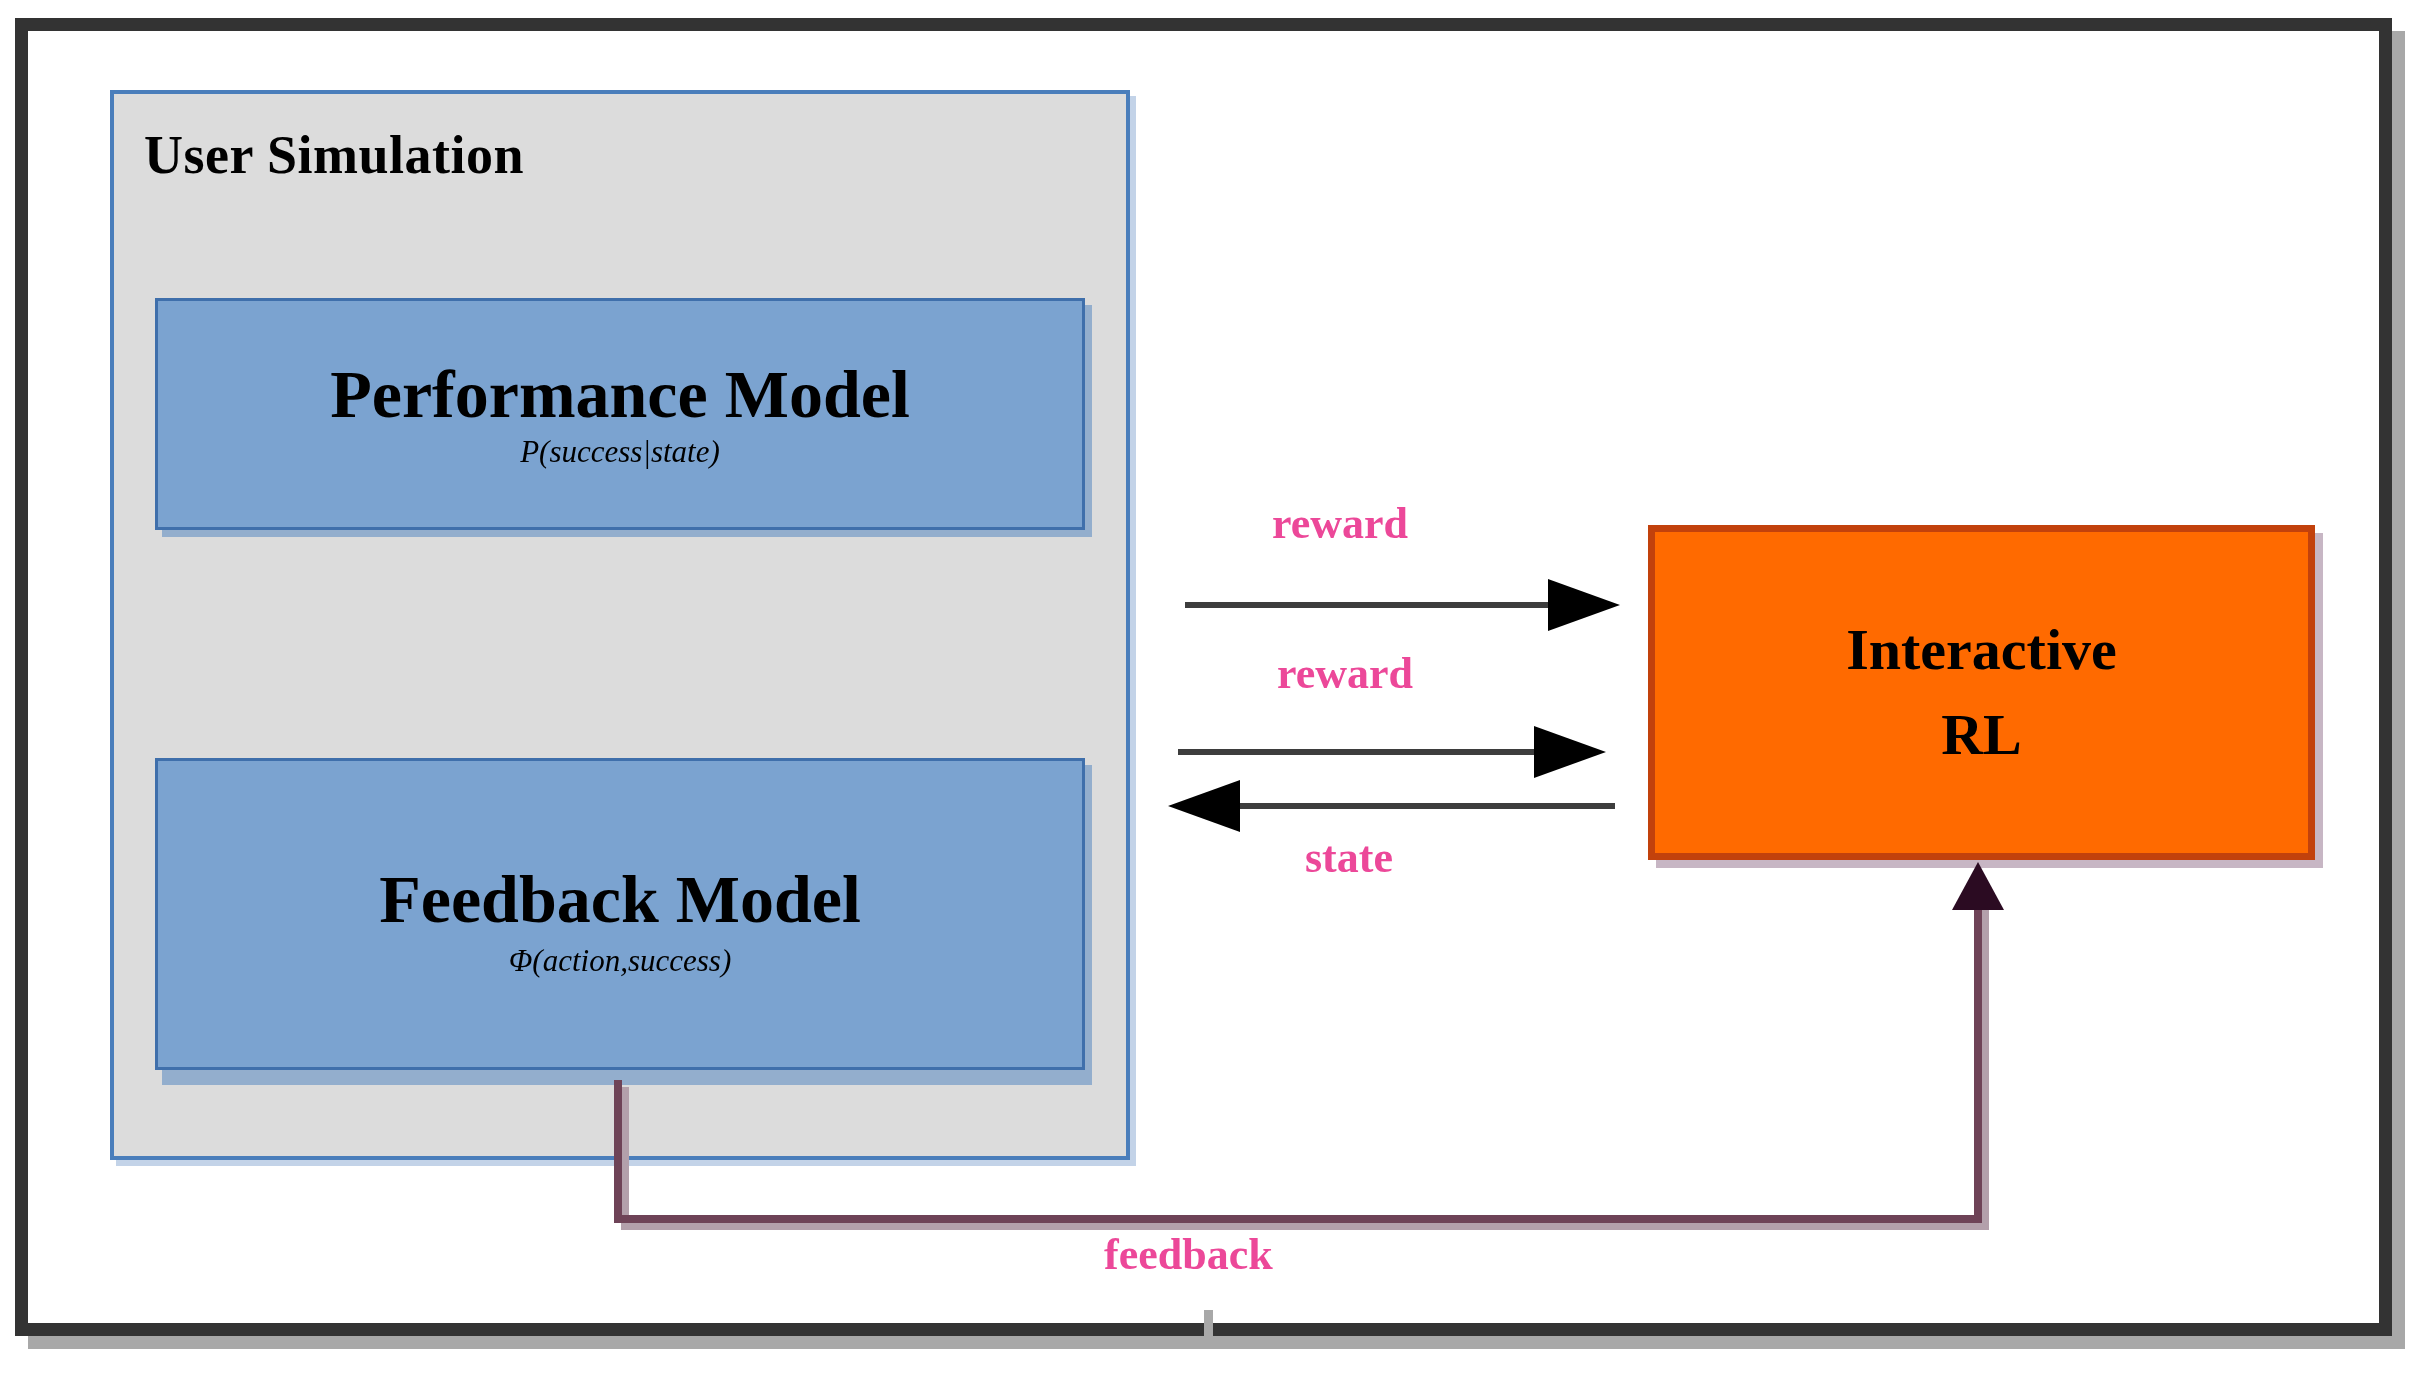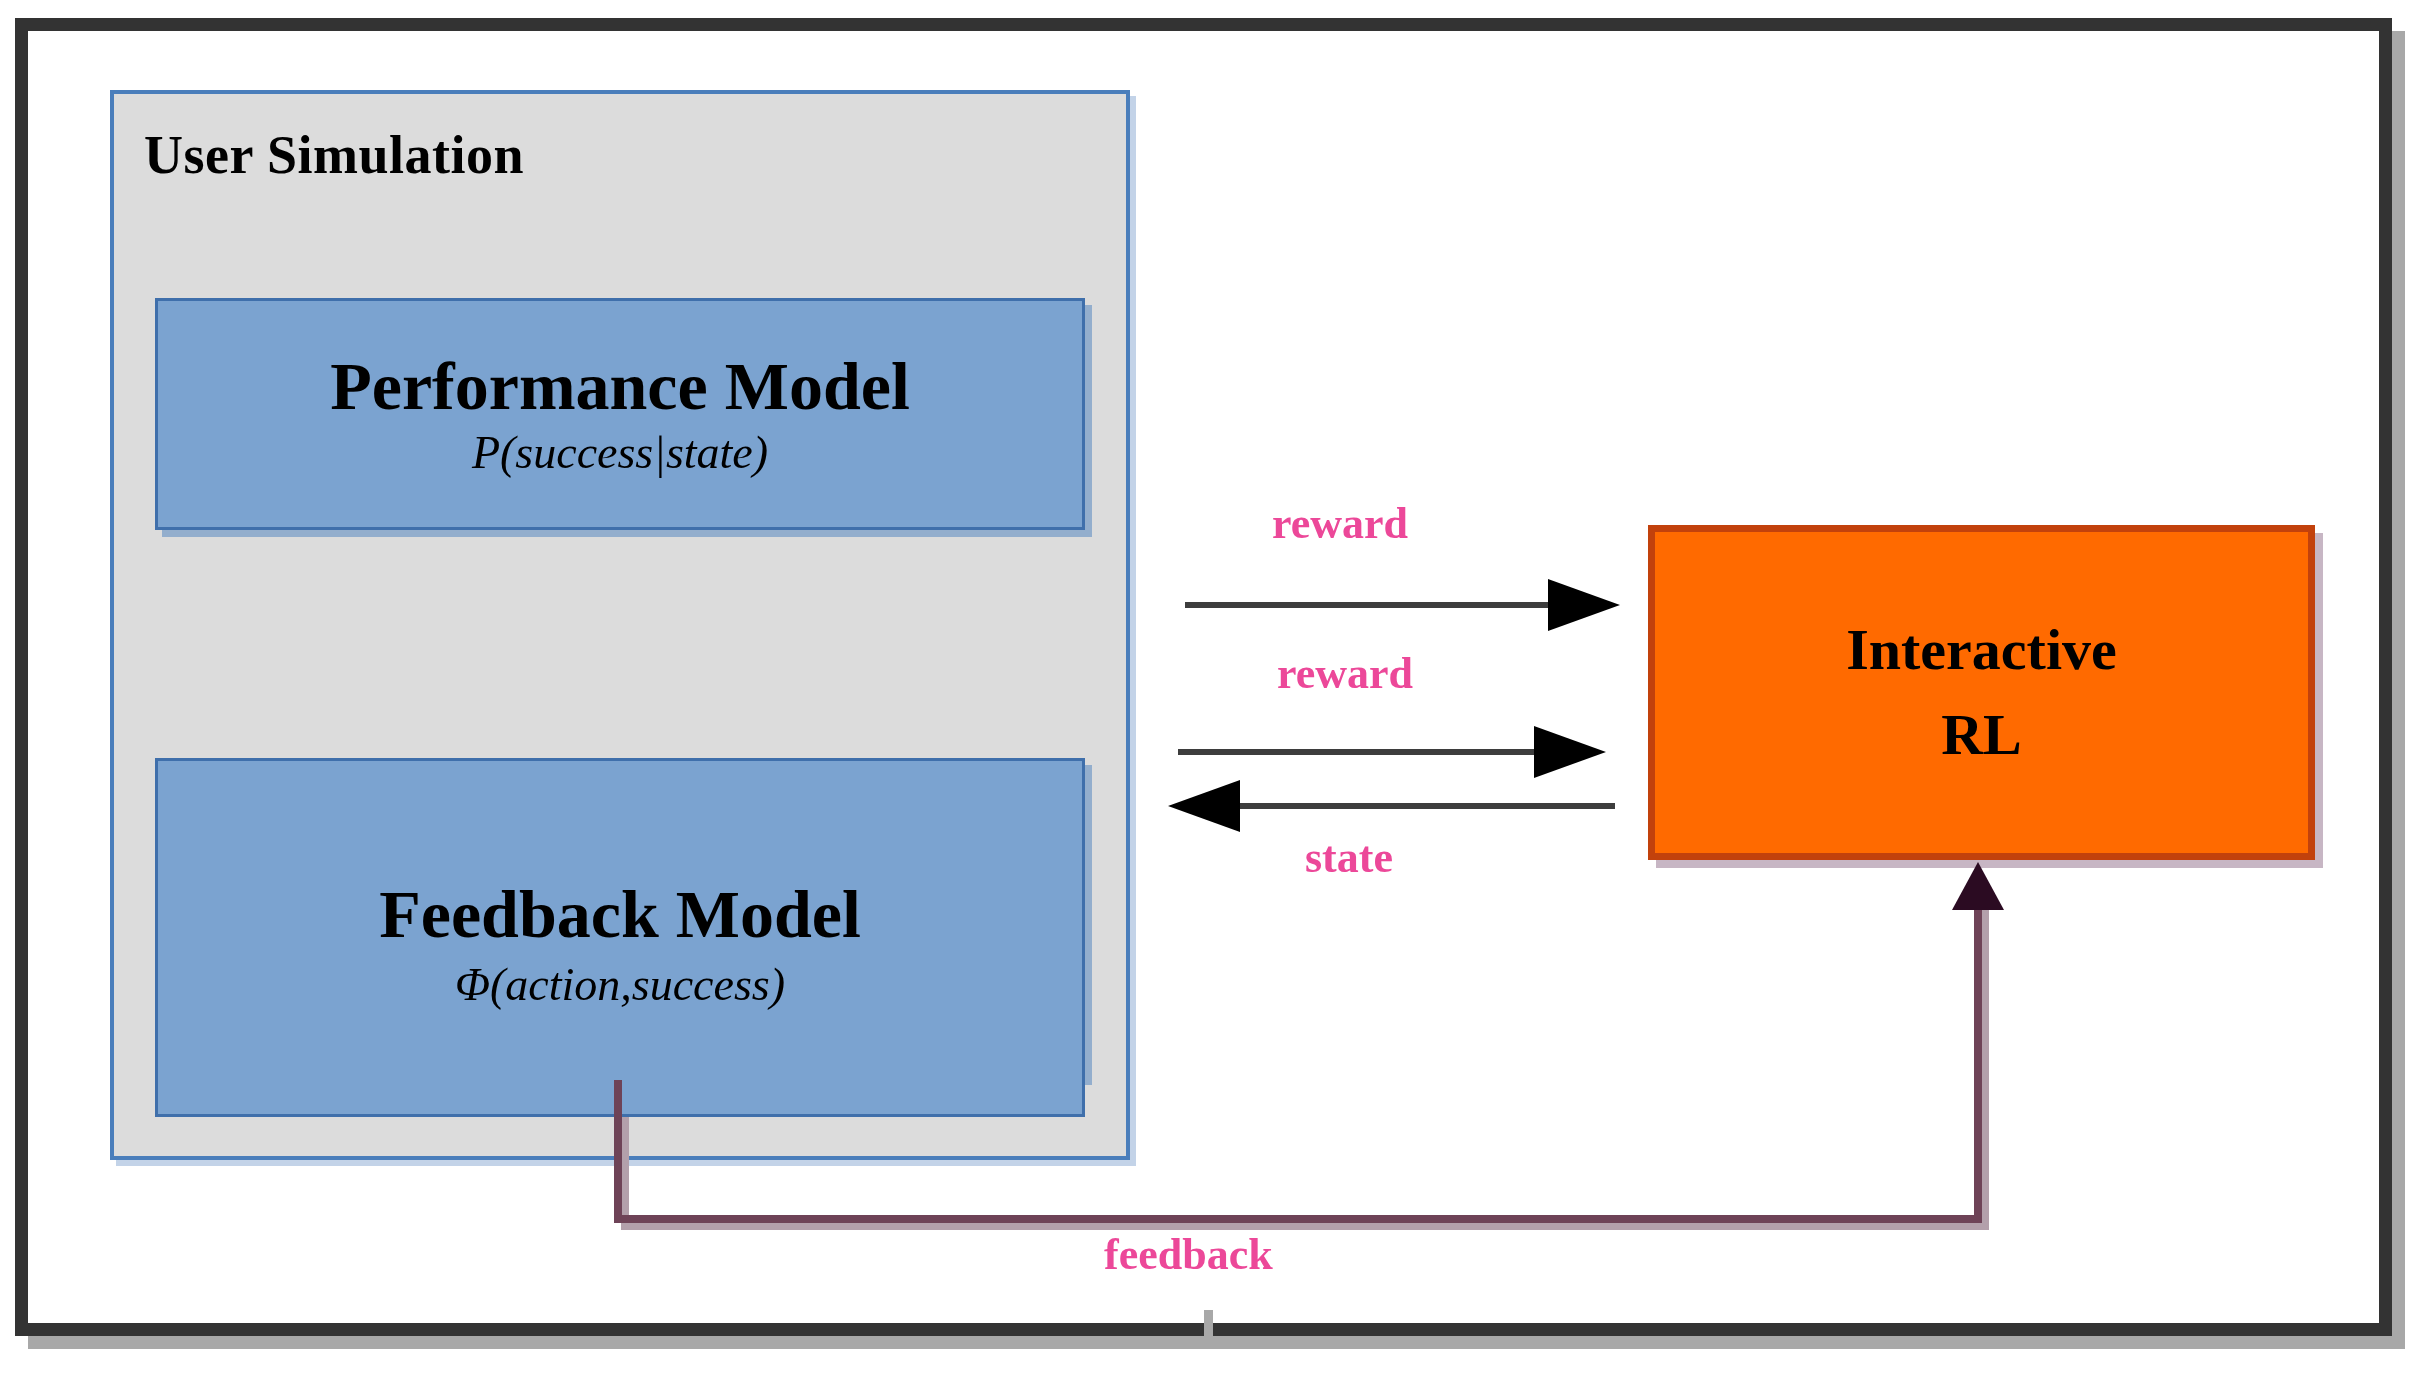--- a/index.html
+++ b/index.html
@@ -94,32 +94,32 @@
     justify-content: center;
     z-index: 4;
   }
   .model-box-shadow {
     position: absolute;
     background: #93aecd;
     z-index: 3;
   }
   #performance-box { left: 155px; top: 298px; width: 930px; height: 232px; }
   #performance-box-shadow { left: 162px; top: 305px; width: 930px; height: 232px; }
-  #feedback-box    { left: 155px; top: 758px; width: 930px; height: 359px; }
+  #feedback-box    { left: 155px; top: 758px; width: 930px; height: 312px; }
   #feedback-box-shadow { left: 162px; top: 765px; width: 930px; height: 320px; }
 
   .model-title {
     font-size: 68px;
     font-weight: bold;
     color: #000000;
     line-height: 1.08;
     white-space: nowrap;
   }
   .model-formula {
-    font-size: 46px;
+    font-size: 31px;
     font-style: italic;
     color: #000000;
     line-height: 1.12;
     white-space: nowrap;
   }
   #feedback-box .model-title { margin-top: 14px; }
   #feedback-box .model-formula { margin-top: 8px; }
   #performance-box .model-formula { margin-top: 4px; }
 
   

